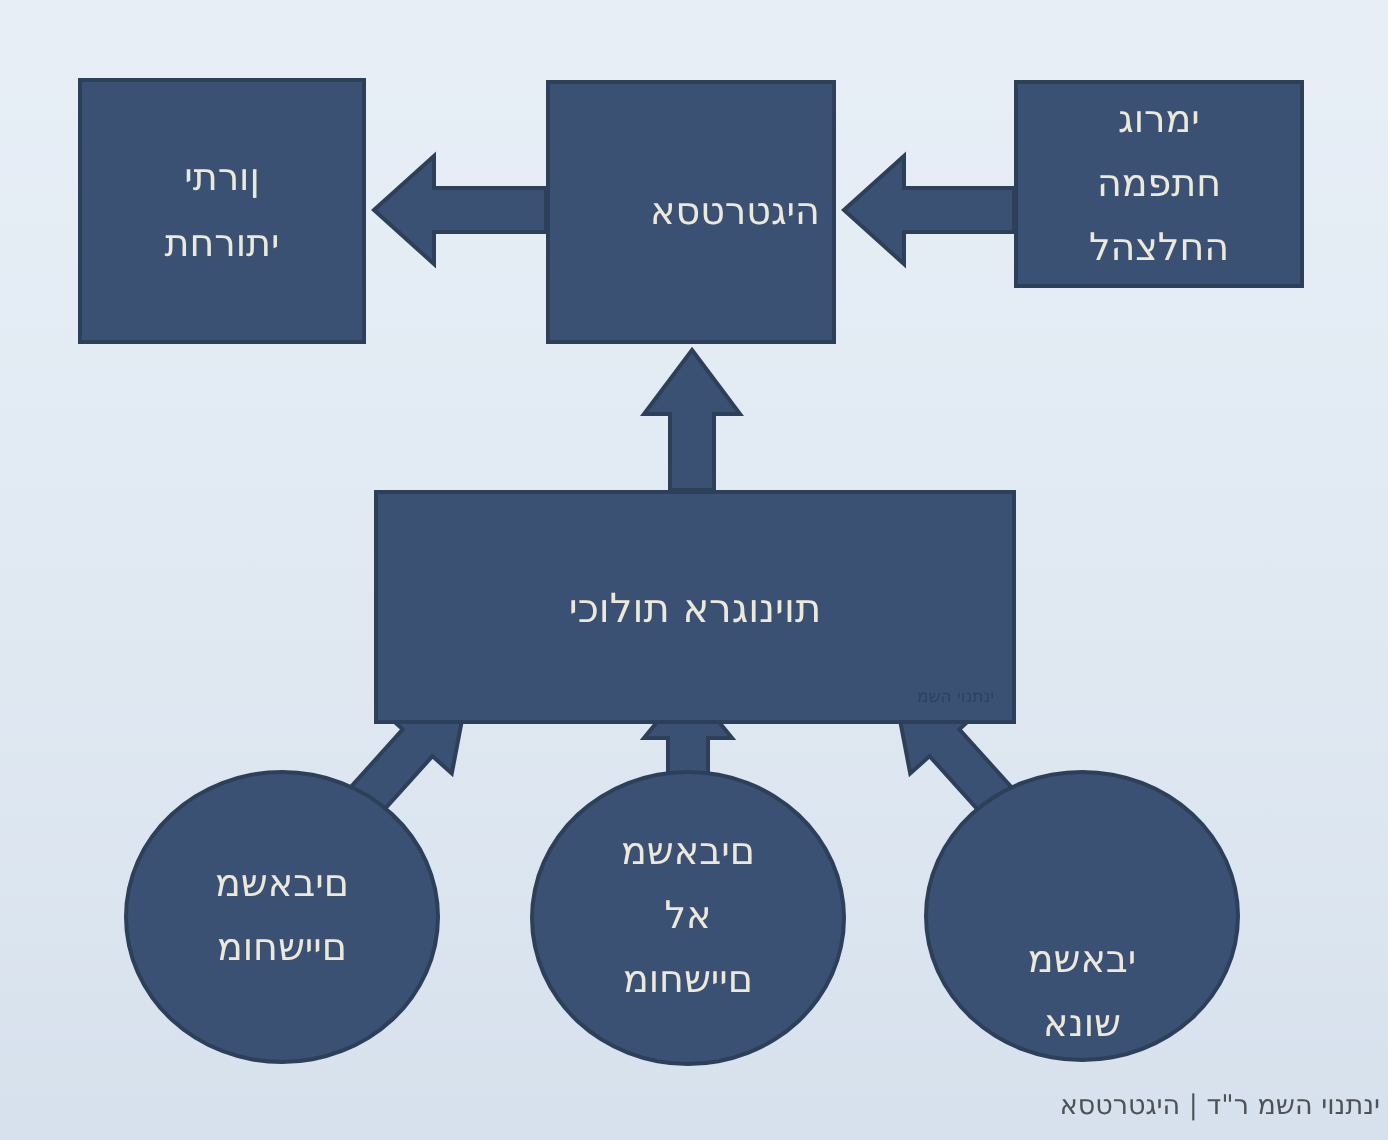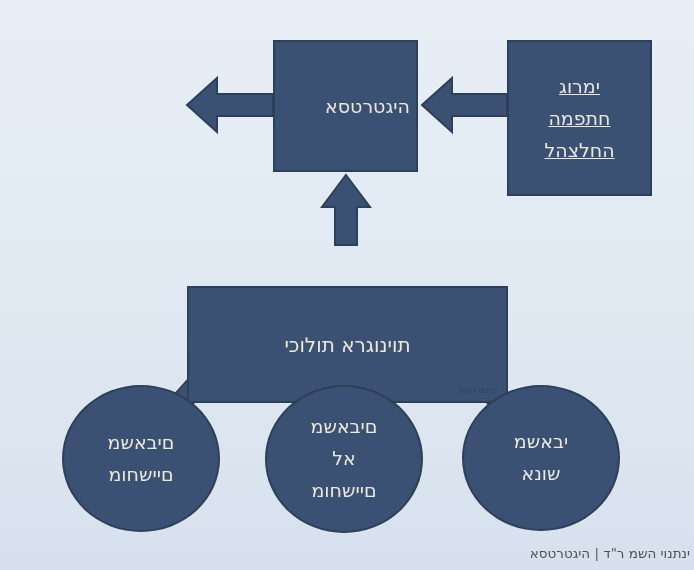--- a/index.html
+++ b/index.html
@@ -45,25 +45,25 @@
     position: absolute;
     right: 4px;
     bottom: 9px;
     font-size: 13.5px;
     color: var(--footer_text);
   }
 
   
   #box-advantage  { left: 39px;  top: 39px;  width: 144px; height: 133px; }
   #box-strategy   { left: 273px; top: 40px;  width: 145px; height: 132px; padding-left: 44px; }
-  #box-ksf        { left: 507px; top: 40px;  width: 145px; height: 156px; text-decoration: underline; }
-  #box-capabilities { left: 187px; top: 245px; width: 321px; height: 117px; margin-top: 41px; }
+  #box-ksf        { left: 507px; top: 40px;  width: 145px; height: 104px; }
+  #box-capabilities { left: 187px; top: 245px; width: 321px; height: 117px; }
   #circle-tangible   { left: 62px;  top: 385px; width: 158px; height: 147px; }
   #circle-intangible { left: 265px; top: 385px; width: 158px; height: 148px; }
-  #circle-human      { left: 462px; top: 385px; width: 158px; height: 146px; }
+  #circle-human      { left: 462px; top: 385px; width: 158px; height: 146px; align-items: flex-end; }
 </style>
 </head>
 <body>
 
 <div class="canvas">
 
   <svg class="arrows" width="694" height="570" viewBox="0 0 694 570">
 
     <polygon class="arrow" points="187,105 217,78 217,94 273,94 273,116 217,116 217,132"></polygon>
 
@@ -71,20 +71,24 @@
 
     <polygon class="arrow" points="346,175 370,207 357,207 357,245 335,245 335,207 322,207"></polygon>
 
     <polygon class="arrow" points="344,342 366,369 354,369 354,390 334,390 334,369 322,369"></polygon>
 
     <polygon class="arrow" points="0,-10 52,-10 52,-23 90,0 52,23 52,10 0,10" transform="translate(174,410) rotate(-48)"></polygon>
 
     <polygon class="arrow" points="0,-10 52,-10 52,-23 90,0 52,23 52,10 0,10" transform="translate(507,410) rotate(-132)"></polygon>
   </svg>
 
+  <div id="box-advantage" class="shape">
+    <span class="heb box-label">יתרון
+תחרותי</span>
+  </div>
 
   <div id="box-strategy" class="shape">
     <span class="heb box-label">אסטרטגיה</span>
   </div>
 
   <div id="box-ksf" class="shape">
     <span class="heb box-label">גורמי
 המפתח
 להצלחה</span>
   </div>

